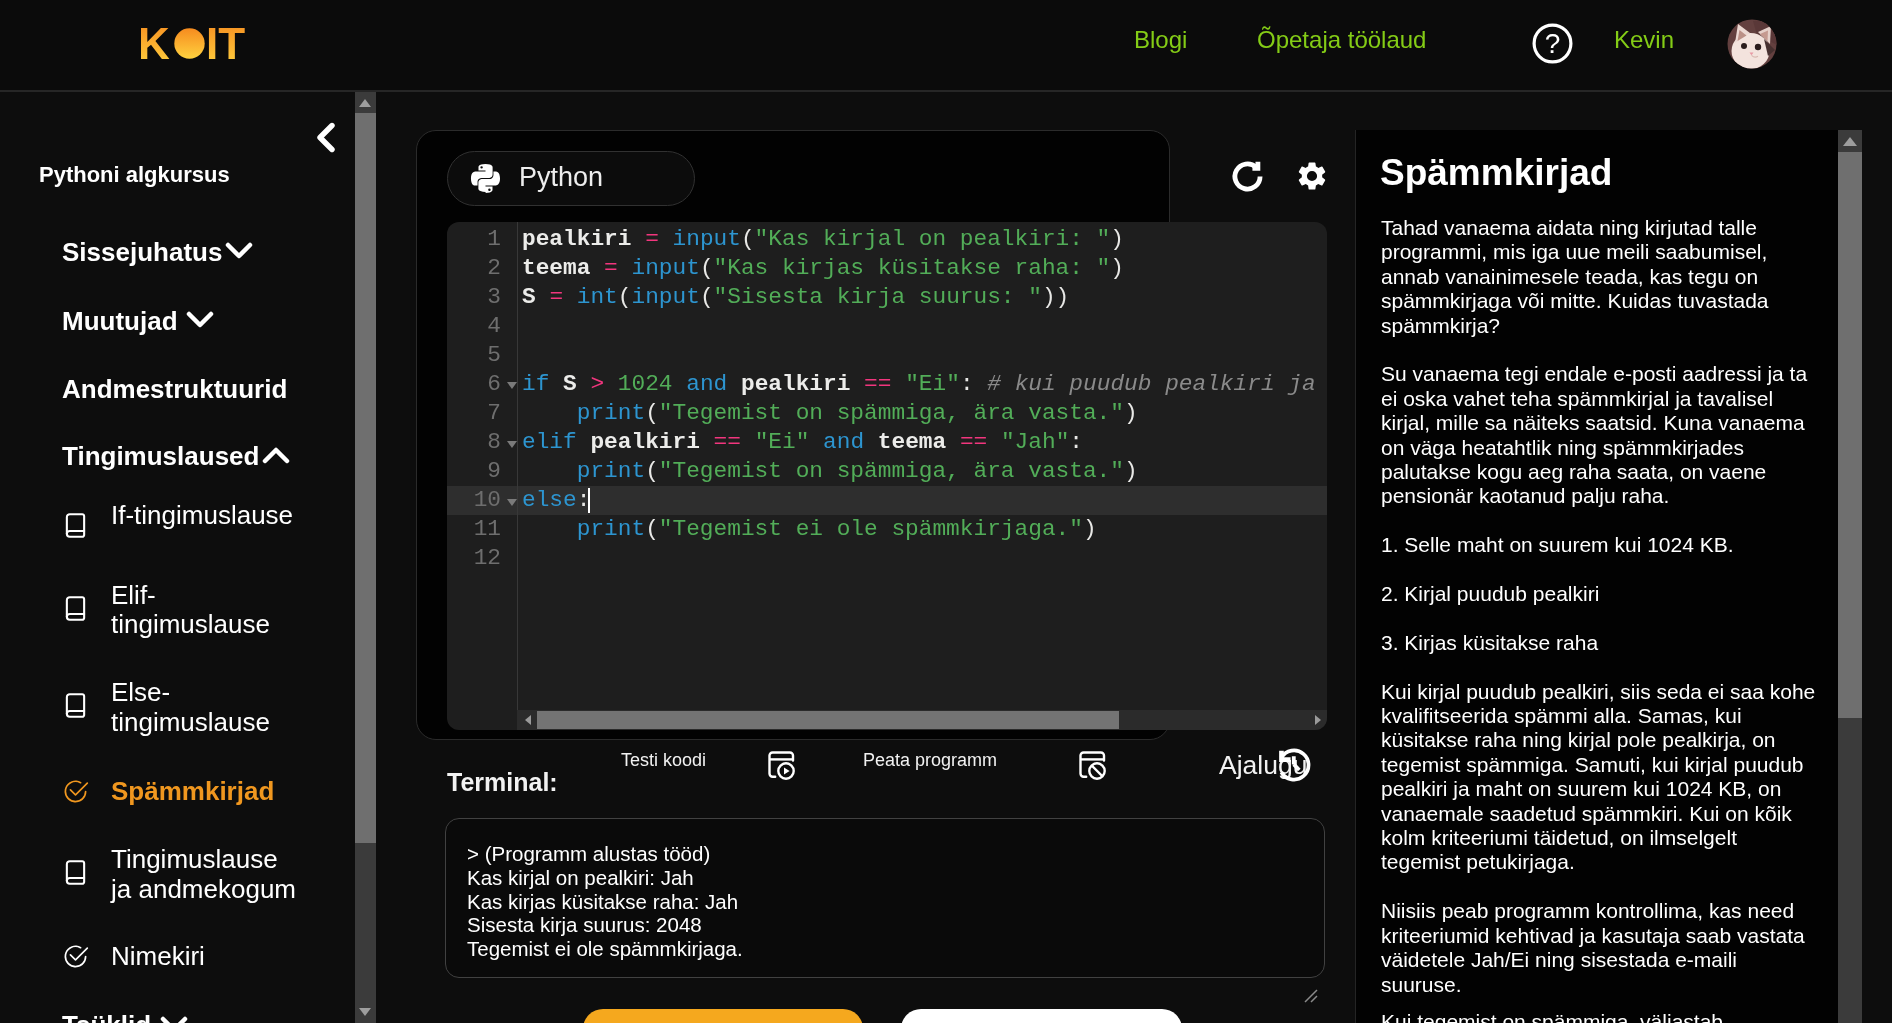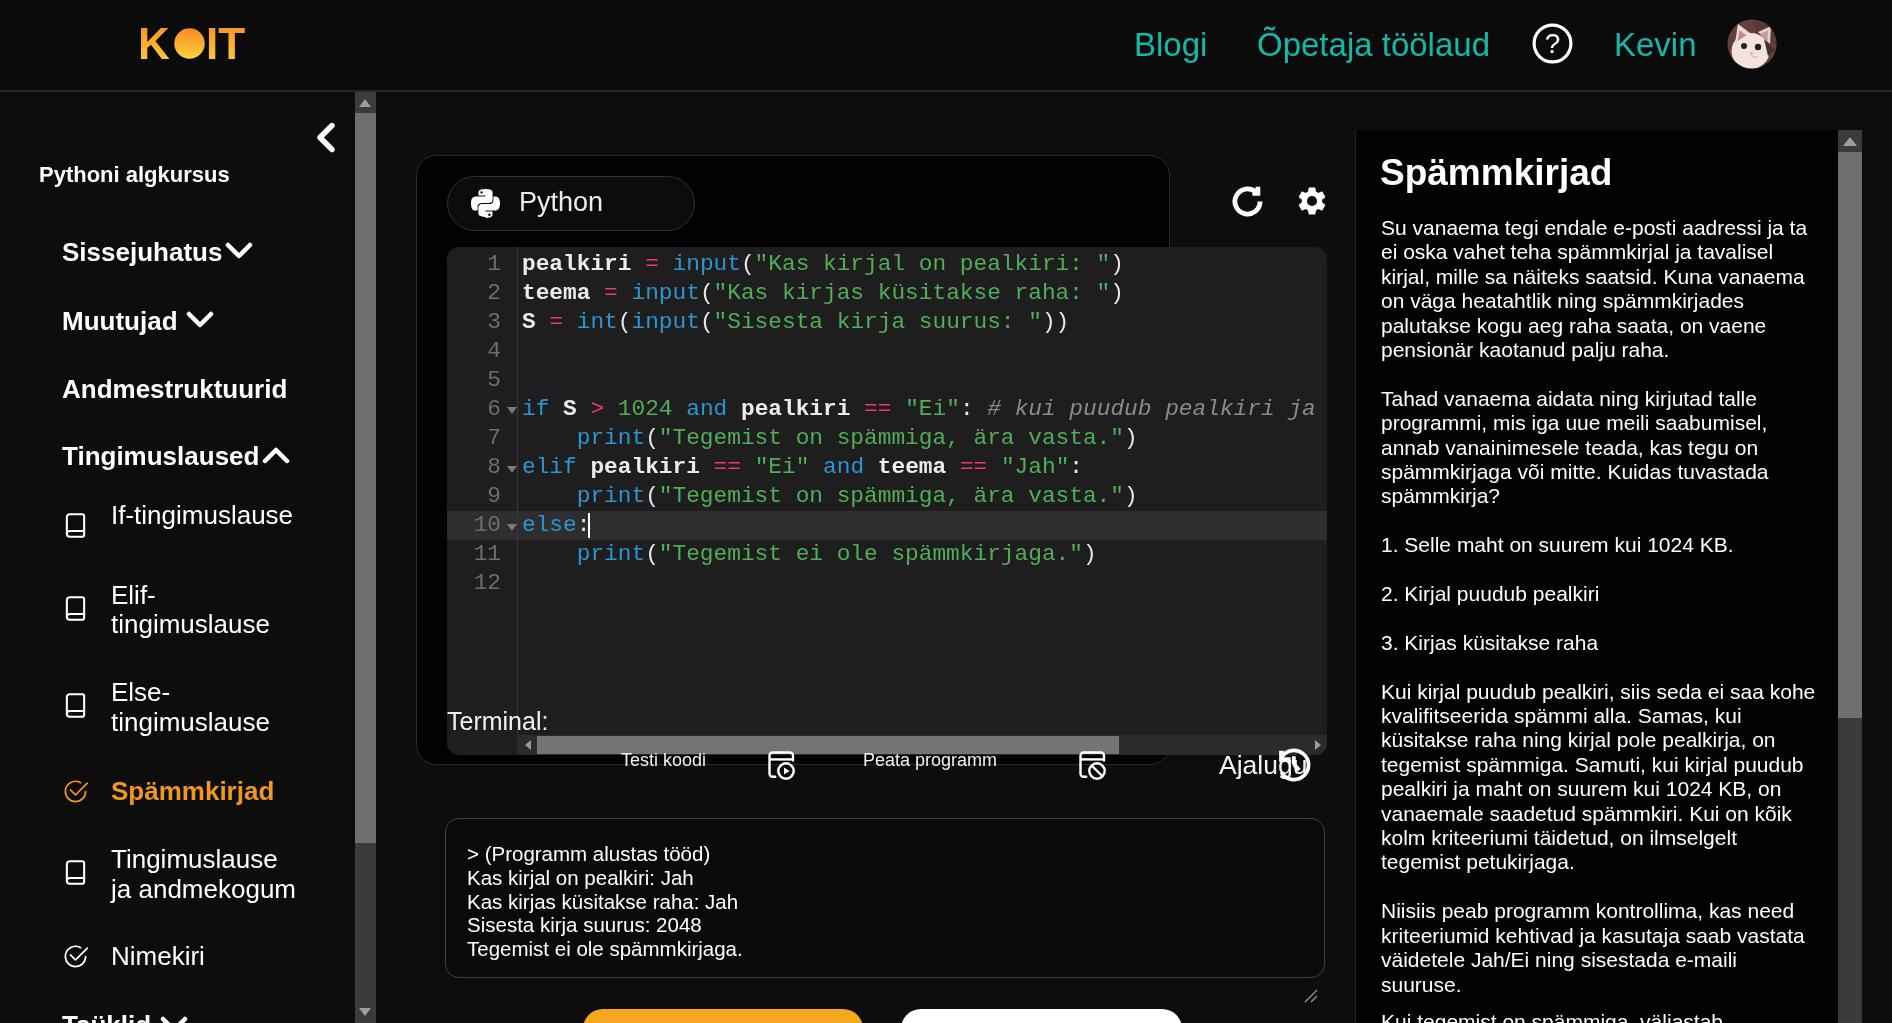--- a/index.html
+++ b/index.html
@@ -1,28 +1,28 @@
 <!DOCTYPE html>
 <html><head>
 <meta charset="utf-8">
 <style>
 * { margin:0; padding:0; box-sizing:border-box; }
 html,body { width:1892px; height:1023px; overflow:hidden; background:#0d0d0d; font-family:"Liberation Sans", sans-serif; }
 #page { position:relative; width:1892px; height:1023px; }
 .abs { position:absolute; }
 
 #header { position:absolute; left:0; top:0; width:1892px; height:92px; background:#0b0b0b; border-bottom:2px solid #262626; }
-.navtxt { position:absolute; color:#14b8a6; font-size:33px; white-space:nowrap; }
+.navtxt { position:absolute; color:#84cc16; font-size:24px; white-space:nowrap; }
 
 .sbhead { position:absolute; color:#fff; font-weight:bold; white-space:nowrap; }
 .sbitem { position:absolute; color:#fff; font-size:26px; white-space:nowrap; }
 
 .sbar { position:absolute; }
 
-#card { position:absolute; left:416px; top:130px; width:754px; height:610px; background:#020202; border:1px solid #2b2b2b; border-radius:20px;margin-top:25px; }
+#card { position:absolute; left:416px; top:130px; width:754px; height:610px; background:#020202; border:1px solid #2b2b2b; border-radius:20px; }
 #pill { position:absolute; left:30px; top:20px; width:248px; height:55px; border:1.5px solid #313131; border-radius:28px; background:#0c0c0c; }
 #codepanel { position:absolute; left:30px; top:91px; width:880px; height:508px; background:#1e1e1e; border-radius:12px; overflow:hidden; }
 .cm { font-family:"Liberation Mono", monospace; font-size:22.8px; line-height:29px; white-space:pre; }
 .gut { color:#6e6e6e; }
 .k { color:#2d95d0; }
 .o { color:#f2367e; }
 .s { color:#52ad58; }
 .v { color:#ececea; font-weight:bold; }
 .w { color:#e8e8e6; }
 .c { color:#8a8a8a; font-style:italic; }
@@ -200,21 +200,21 @@
 
       <div class="abs" style="left:141px; top:266px; width:2px; height:25px; background:#fff;"></div>
 
       <div class="abs" style="left:70px; top:488px; width:810px; height:20px; background:#2b2b2b;"></div>
       <div class="abs" style="left:90px; top:489px; width:582px; height:18px; background:#747474;"></div>
       <div class="abs" style="left:78px; top:493px; width:0; height:0; border-top:5.5px solid transparent; border-bottom:5.5px solid transparent; border-right:6.5px solid #9a9a9a;"></div>
       <div class="abs" style="left:868px; top:493px; width:0; height:0; border-top:5.5px solid transparent; border-bottom:5.5px solid transparent; border-left:6.5px solid #9a9a9a;"></div>
     </div>
   </div>
 
-  <div class="trm" style="left:447px; top:707px; font-weight:normal;">Terminal:</div>
+  <div class="trm" style="left:447px; top:768px; font-weight:bold;">Terminal:</div>
   <div class="trm" style="left:621px; top:750px; font-size:18px;">Testi koodi</div>
   <svg class="abs" style="left:767px; top:750px;" width="29" height="31" viewBox="0 0 29 31">
     <path d="M26 10.5 V5.6 a3.1 3.1 0 0 0 -3.1 -3.1 H5.6 A3.1 3.1 0 0 0 2.5 5.6 v18 a3.1 3.1 0 0 0 3.1 3.1 h2.6" fill="none" stroke="#fff" stroke-width="2.4" stroke-linecap="round"></path>
     <line x1="2.5" y1="9.4" x2="26" y2="9.4" stroke="#fff" stroke-width="2.4"></line>
     <circle cx="19" cy="21" r="7.7" fill="none" stroke="#fff" stroke-width="2.4"></circle>
     <path d="M17 17.6 l5.6 3.4 -5.6 3.4 z" fill="#fff"></path>
   </svg>
   <div class="trm" style="left:863px; top:750px; font-size:18px;">Peata programm</div>
   <svg class="abs" style="left:1078px; top:750px;" width="29" height="31" viewBox="0 0 29 31">
     <path d="M26 10.5 V5.6 a3.1 3.1 0 0 0 -3.1 -3.1 H5.6 A3.1 3.1 0 0 0 2.5 5.6 v18 a3.1 3.1 0 0 0 3.1 3.1 h2.6" fill="none" stroke="#fff" stroke-width="2.4" stroke-linecap="round"></path>
@@ -235,22 +235,22 @@
       <path d="M13 1 L1 13 M13 7 L7 13" stroke="#8a8a8a" stroke-width="1.5"></path>
     </svg>
   </div>
 
   <div class="abs" style="left:583px; top:1009px; width:280px; height:40px; border-radius:22px; background:#f5a81e;"></div>
   <div class="abs" style="left:901px; top:1009px; width:281px; height:40px; border-radius:22px; background:#ffffff;"></div>
 
   <div id="rpanel">
     <div id="rhead">Spämmkirjad</div>
     <div id="rtext">
+      <p>Tahad vanaema aidata ning kirjutad talle<br>programmi, mis iga uue meili saabumisel,<br>annab vanainimesele teada, kas tegu on<br>spämmkirjaga või mitte. Kuidas tuvastada<br>spämmkirja?</p>
       <p>Su vanaema tegi endale e-posti aadressi ja ta<br>ei oska vahet teha spämmkirjal ja tavalisel<br>kirjal, mille sa näiteks saatsid. Kuna vanaema<br>on väga heatahtlik ning spämmkirjades<br>palutakse kogu aeg raha saata, on vaene<br>pensionär kaotanud palju raha.</p>
-      <p>Tahad vanaema aidata ning kirjutad talle<br>programmi, mis iga uue meili saabumisel,<br>annab vanainimesele teada, kas tegu on<br>spämmkirjaga või mitte. Kuidas tuvastada<br>spämmkirja?</p>
       <p>1. Selle maht on suurem kui 1024 KB.</p>
       <p>2. Kirjal puudub pealkiri</p>
       <p>3. Kirjas küsitakse raha</p>
       <p>Kui kirjal puudub pealkiri, siis seda ei saa kohe<br>kvalifitseerida spämmi alla. Samas, kui<br>küsitakse raha ning kirjal pole pealkirja, on<br>tegemist spämmiga. Samuti, kui kirjal puudub<br>pealkiri ja maht on suurem kui 1024 KB, on<br>vanaemale saadetud spämmkiri. Kui on kõik<br>kolm kriteeriumi täidetud, on ilmselgelt<br>tegemist petukirjaga.</p>
       <p>Niisiis peab programm kontrollima, kas need<br>kriteeriumid kehtivad ja kasutaja saab vastata<br>väidetele Jah/Ei ning sisestada e-maili<br>suuruse.</p>
       <p style="margin-top:-11px;">Kui tegemist on spämmiga, väljastab</p>
     </div>
   </div>
 
   <div class="sbar" style="left:1838px; top:130px; width:24px; height:893px; background:#3b3b3b;"></div>

